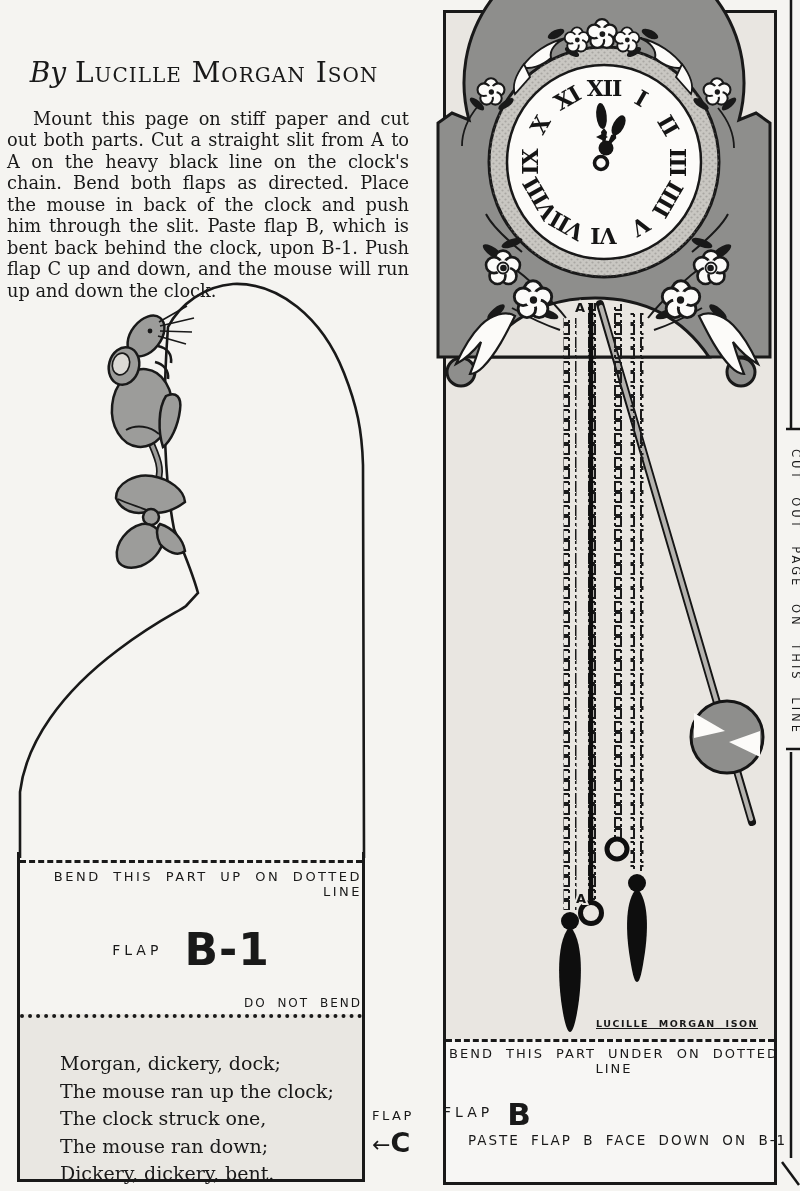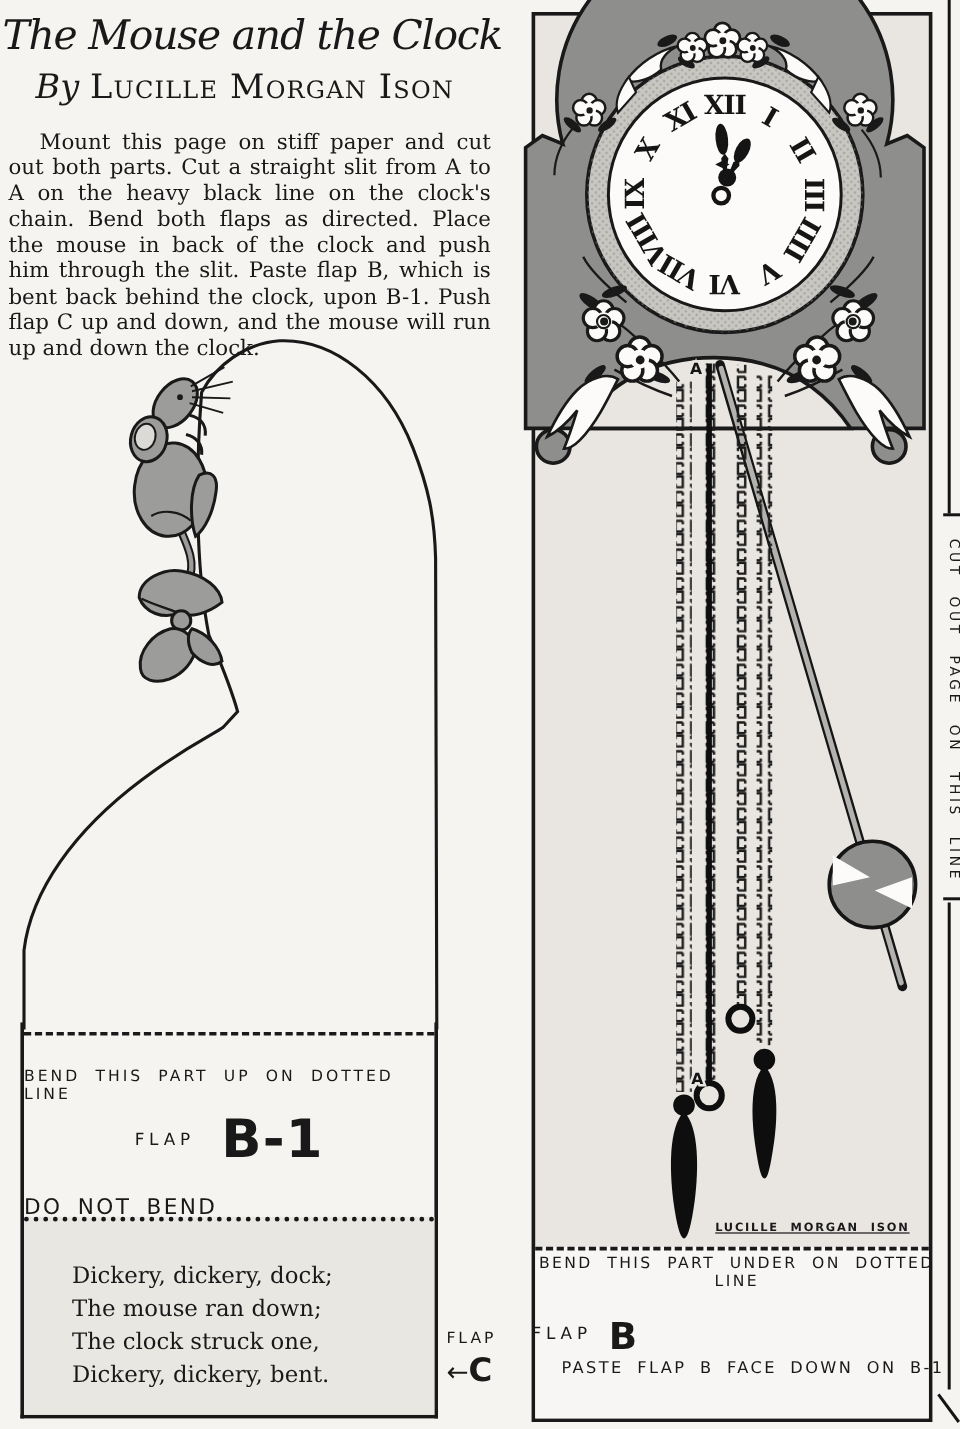--- a/index.html
+++ b/index.html
@@ -16,27 +16,27 @@
   .byline .by{font-style:italic;}
   .byline .name{font-variant:small-caps;letter-spacing:1px;}
   .instructions{left:7px;top:90px;width:402px;font-size:17.8px;line-height:21.5px;
     text-align:justify;text-indent:26px;}
   
   .hand{font-family:"DejaVu Sans","Liberation Sans",sans-serif;color:#191919;}
   
   .b1box{left:17px;top:852px;width:348px;height:330px;box-sizing:border-box;
     border:3px solid #191919;border-top:none;}
   .b1dash{position:absolute;left:0;right:0;top:8px;border-top:3px dashed #191919;}
-  .b1bend{position:absolute;left:0;right:0;top:17px;text-align:left;
-    font-size:13px;letter-spacing:2.5px;word-spacing:6px;margin-top:21px;}
+  .b1bend{position:absolute;left:0;right:0;top:17px;text-align:right;
+    font-size:13px;letter-spacing:2.5px;word-spacing:6px;}
   .b1flap{position:absolute;left:0;right:0;top:72px;text-align:center;}
   .b1flap .fw{font-size:14px;letter-spacing:4px;vertical-align:10px;}
   .b1flap .fid{font-size:44px;font-weight:bold;letter-spacing:1px;margin-left:22px;}
-  .dnb{position:absolute;left:0;right:0;top:144px;text-align:left;
-    font-size:18px;letter-spacing:2px;word-spacing:5px;}
+  .dnb{position:absolute;left:0;right:0;top:144px;text-align:right;
+    font-size:12px;letter-spacing:2px;word-spacing:5px;}
   .poemArea{position:absolute;left:0;right:0;top:162px;bottom:0;
     border-top:4px dotted #191919;background:#e9e7e2;}
   .poem{position:absolute;left:40px;top:32px;font-size:19px;line-height:27.5px;}
   
   .flapc{left:372px;top:1108px;width:60px;text-align:left;}
   .flapc .fw{font-size:13px;letter-spacing:2.5px;}
   .flapc .row2{margin-top:4px;font-size:24px;}
   .flapc .arrow{font-size:22px;letter-spacing:0;}
   .flapc .fid{font-size:27px;font-weight:bold;}
   
@@ -71,23 +71,24 @@
 
   <div class="abs b1box">
     <div class="b1dash"></div>
     <div class="b1bend hand">BEND THIS PART UP ON DOTTED LINE</div>
     <div class="b1flap hand">
       <span class="fw">FLAP</span><span class="fid">B-1</span>
     </div>
     <div class="dnb hand">DO NOT BEND</div>
     <div class="poemArea">
       <div class="poem">
-        <div>Dickery, dickery, dock;</div>
+        <div>Morgan, dickery, dock;</div>
+        <div>The mouse ran up the clock;</div>
+        <div>The clock struck one,</div>
         <div>The mouse ran down;</div>
-        <div>The clock struck one,</div>
         <div>Dickery, dickery, bent.</div>
       </div>
     </div>
   </div>
 
   <svg class="art" width="800" height="1191" viewBox="0 0 800 1191">
     <defs>
       <pattern id="chain" width="13" height="24" patternUnits="userSpaceOnUse">
         <path d="M10 2 H4 V11 H10 M10 2 V5 M10 11 V8" fill="none" stroke="#1b1b1b" stroke-width="2"></path>
         <path d="M4 13 H10 V22 H4 M4 13 V16 M4 22 V19" fill="none" stroke="#1b1b1b" stroke-width="2"></path>
@@ -244,21 +245,20 @@
 
     <g stroke="#151515" stroke-width="2.5">
       <line x1="791" y1="0" x2="791" y2="428"></line>
       <line x1="786" y1="429" x2="800" y2="429"></line>
       <line x1="786" y1="749" x2="800" y2="749"></line>
       <line x1="791" y1="752" x2="791" y2="1158"></line>
       <line x1="782" y1="1162" x2="799" y2="1185"></line>
     </g>
   </svg>
 
-  <div class="abs title">The Mouse and the Clock</div>
 
   <div class="abs byline">
     <span class="by">By</span>
     <span class="name">Lucille Morgan Ison</span>
   </div>
 
   <p class="abs instructions">Mount this page on stiff paper and cut out both parts. Cut a straight slit from A to A on the heavy black line on the clock's chain. Bend both flaps as directed. Place the mouse in back of the clock and push him through the slit. Paste flap B, which is bent back behind the clock, upon B-1. Push flap C up and down, and the mouse will run up and down the clock.</p>
 
   <div class="abs flapc hand">
     <div class="fw">FLAP</div>

